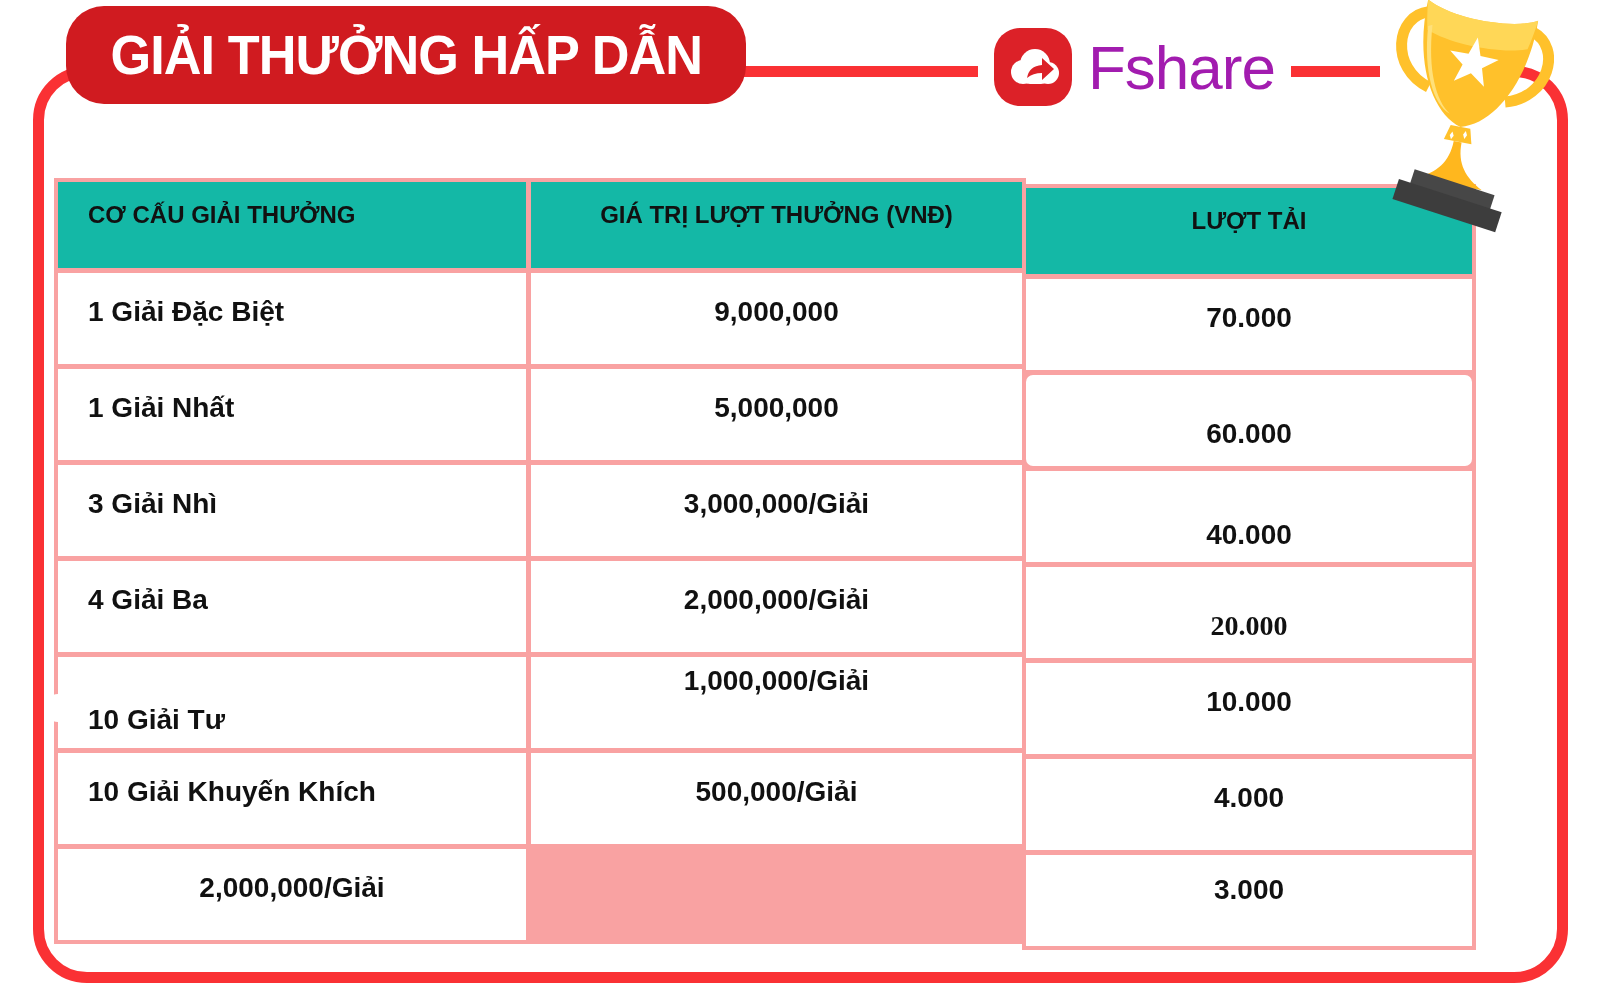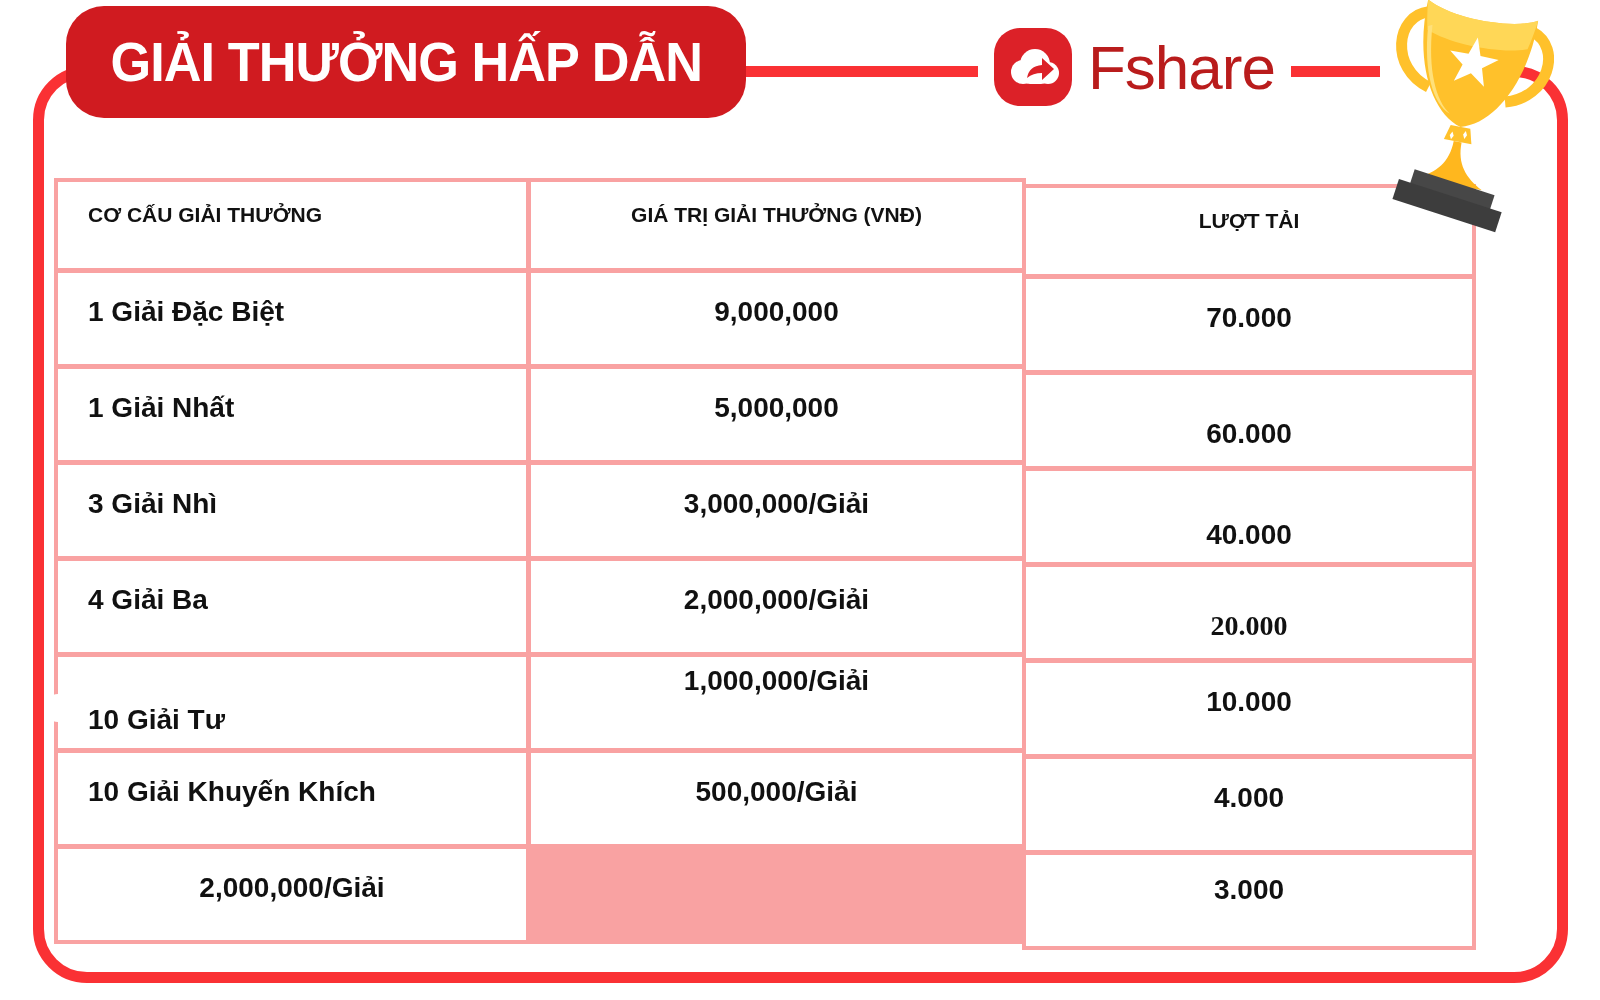--- a/index.html
+++ b/index.html
@@ -5,54 +5,54 @@
   * { margin:0; padding:0; box-sizing:border-box; }
   html,body { width:1600px; height:1000px; background:#ffffff; overflow:hidden;
               font-family:"Liberation Sans","DejaVu Sans",sans-serif; }
   .canvas { position:relative; width:1600px; height:1000px; background:#fff; }
 
   
   .frame { position:absolute; left:33px; top:66px; width:1535px; height:917px;
            border:11px solid #fa3134; border-radius:54px; z-index:1; }
 
   
-  .badge { position:absolute; left:66px; top:6px; width:680px; height:112px;
+  .badge { position:absolute; left:66px; top:6px; width:680px; height:98px;
            background:#d01b20; border-radius:38px; z-index:3;
            display:flex; align-items:center; justify-content:center; }
   .badge span { color:#ffffff; font-size:55px; font-weight:700; letter-spacing:-1px;
                 transform:scaleX(.95); white-space:nowrap; }
 
   
   .logo { position:absolute; left:978px; top:16px; height:102px; z-index:3;
           background:#ffffff; display:flex; align-items:center; padding:0 16px; gap:16px; }
   .logo svg { display:block; }
-  .logo-text { color:#b91c1c; font-size:62px; font-weight:500; letter-spacing:-1px; }
+  .logo-text { color:#a21caf; font-size:62px; font-weight:500; letter-spacing:-1px; }
 
   
   .trophy-mask { position:absolute; left:1380px; top:56px; width:52px; height:30px;
                  background:#fff; z-index:2; }
   .trophy { position:absolute; left:1370px; top:-8px; width:184px; height:244px; z-index:4; }
 
   
   .ptable { position:absolute; background:#f9a2a2; padding:4px; display:grid; gap:5px; z-index:2; }
   .main-table { left:54px; top:178px; width:972px;
                 grid-template-columns:468px 1fr;
                 grid-template-rows:86px repeat(7,91px); }
   .dl-table   { left:1022px; top:184px; width:454px;
                 grid-template-columns:1fr;
                 grid-template-rows:86px repeat(7,91px); }
   .cell { background:#ffffff; display:flex; align-items:center; justify-content:center;
           font-weight:700; color:#111; font-size:28px; padding-bottom:14px; }
-  .cell.head { background:#ffffff; font-size:21px; padding-bottom:20px; }
+  .cell.head { background:#14b8a6; font-size:24px; padding-bottom:20px; }
   .cell.left { justify-content:flex-start; padding-left:30px; text-align:left; }
 
   
   .main-table > :nth-child(11) { padding-top:34px; padding-bottom:0; }  
   .main-table > :nth-child(12) { padding-bottom:44px; }                 
-  .dl-table > :nth-child(3) { padding-top:26px; padding-bottom:0; }     
+  .dl-table > :nth-child(3) { padding-top:26px; padding-bottom:0;border-radius:7px; }     
   .dl-table > :nth-child(4) { padding-top:40px; padding-bottom:4px; }     
   .dl-table > :nth-child(5) { padding-top:32px; padding-bottom:5px;font-family:Liberation Serif, serif; }     
   .dl-table > :nth-child(8) { padding-bottom:22px; }                    
 
   
   .notch { position:absolute; left:45px; top:694px; width:26px; height:28px;
            background:#fff; border-radius:50%; z-index:3; }
 </style>
 </head>
 <body>
@@ -94,21 +94,21 @@
       <path d="M89 150 L97 150 C97 172 108 184 126 193 L60 193 C78 184 89 172 89 150 Z" fill="#ffb71e"></path>
       <g transform="rotate(7 93 205)">
         <rect x="54" y="190" width="84" height="15" fill="#474747"></rect>
         <rect x="42" y="204" width="108" height="21" fill="#3d3d3d"></rect>
       </g>
     </g>
   </svg>
 
   <div class="ptable main-table">
     <div class="cell head left">CƠ CẤU GIẢI THƯỞNG</div>
-    <div class="cell head">GIÁ TRỊ GIẢI THƯỞNG (VNĐ)</div>
+    <div class="cell head">GIÁ TRỊ LƯỢT THƯỞNG (VNĐ)</div>
   <div class="cell left">1 Giải Đặc Biệt</div>
       <div class="cell">9,000,000</div>
       <div class="cell left">1 Giải Nhất</div>
       <div class="cell">5,000,000</div>
       <div class="cell left">3 Giải Nhì</div>
       <div class="cell">3,000,000/Giải</div>
       <div class="cell left">4 Giải Ba</div>
       <div class="cell">2,000,000/Giải</div>
       <div class="cell left">10 Giải Tư</div>
       <div class="cell">1,000,000/Giải</div>

